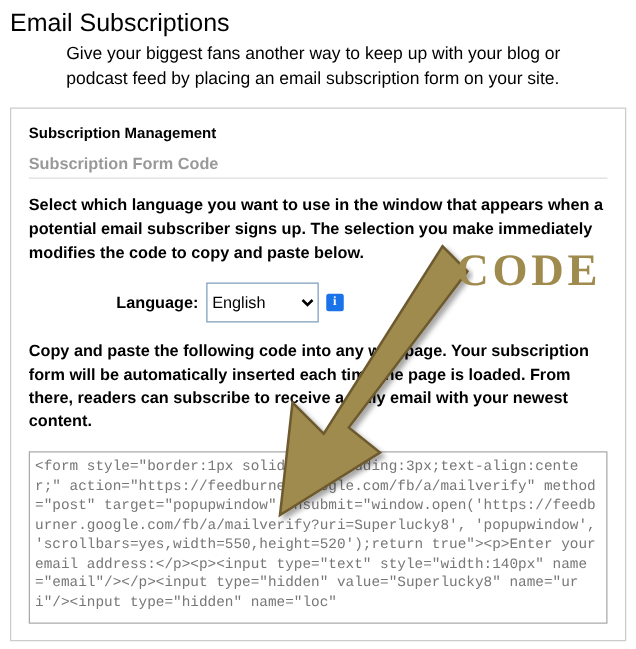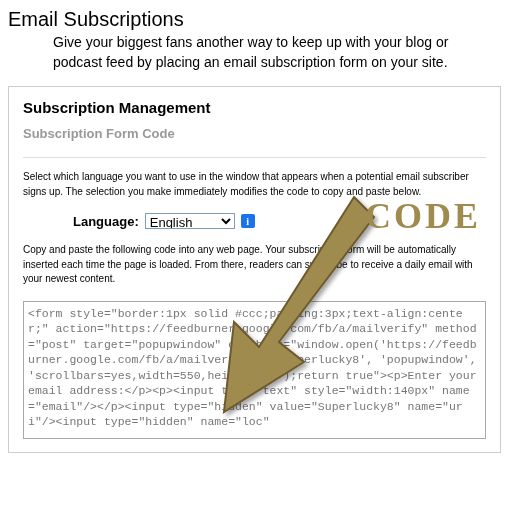--- a/index.html
+++ b/index.html
@@ -22,54 +22,56 @@
     line-height: 1.4;
     margin-bottom: 14px;
     margin-left: 45px;
   }
   .panel {
     border: 1px solid #ccc;
     padding: 12px 14px 10px 14px;
     position: relative;
   }
   .panel-title {
-    font-size: 15px;
+    font-size: 12px;
     font-weight: bold;
     margin: 0 0 10px 0;
   }
   .section-title {
     font-size: 13px;
     font-weight: bold;
     color: #999;
     border-bottom: 1px solid #ddd;
-    padding-bottom: 16px;
+    padding-bottom: 4px;
     margin-bottom: 12px;
   }
   .para {
-    font-size: 10px;
+    font-size: 13px;
     line-height: 1.45;
     margin-bottom: 14px;
+    font-weight: bold;
   }
   .lang-row {
     text-align: left;
     padding-left: 50px;
     margin-bottom: 14px;
     display: flex;
     align-items: center;
     gap: 6px;
   }
   .lang-row label {
     font-weight: bold;
     font-size: 13px;
+    margin-left: 20px;
   }
   .lang-row select {
     font-size: 13px;
     border: 1px solid #7e9db9;
     background: #fff;
-    height: 16px;
+    height: 32px;
     width: 90px;
   }
   .info-icon {
     display: inline-flex;
     width: 14px;
     height: 14px;
     background: #1a73e8;
     color: #fff;
     font-size: 10px;
     font-weight: bold;

